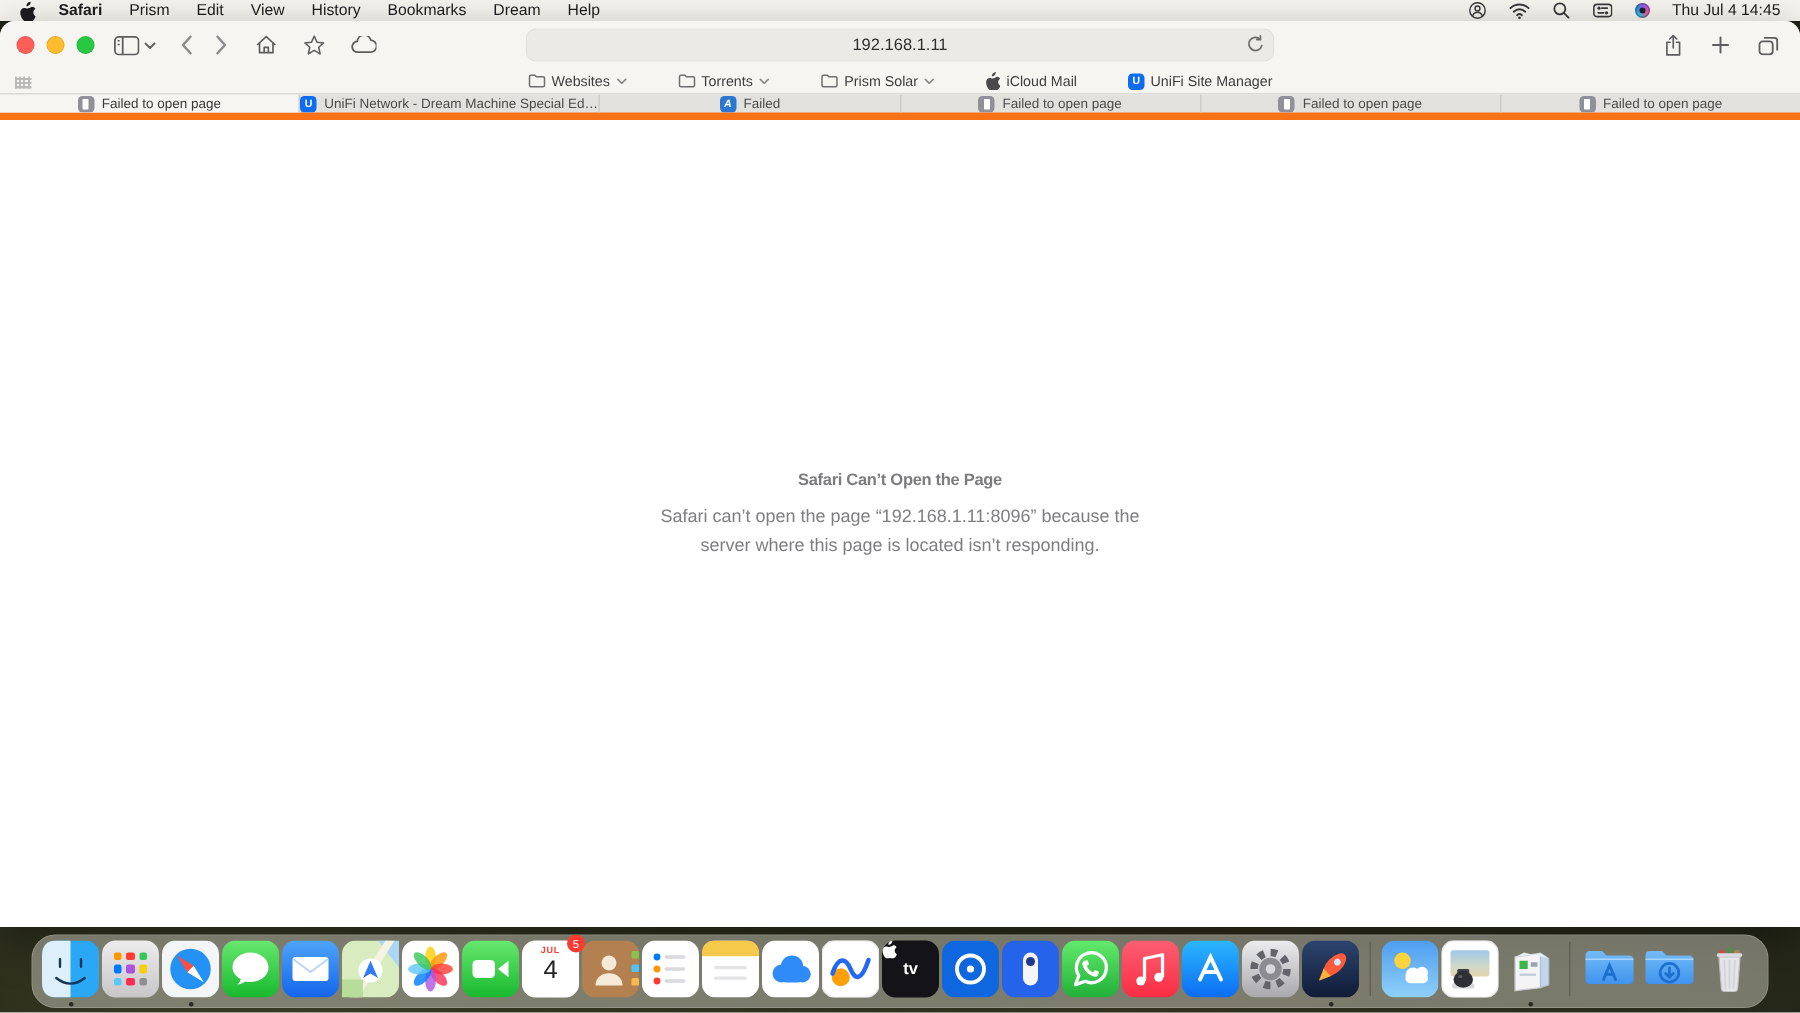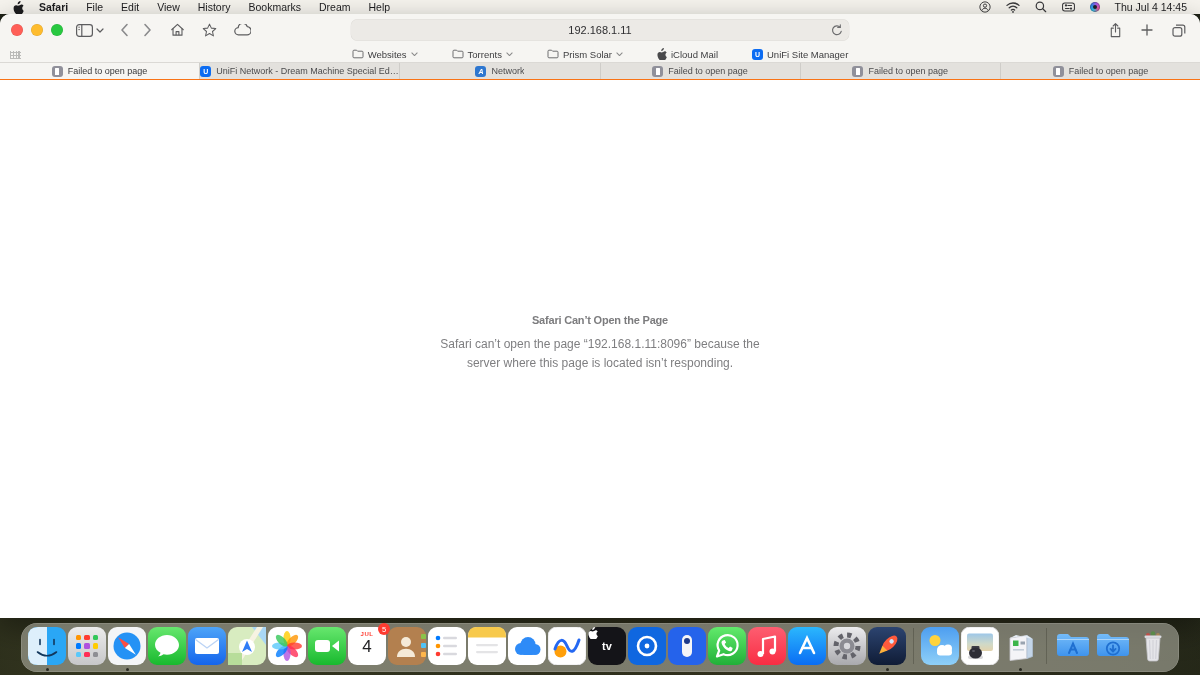--- a/index.html
+++ b/index.html
@@ -62,21 +62,21 @@
   .fav{width:11px;height:11px;border-radius:3px;position:relative;flex:0 0 auto;
     display:flex;align-items:center;justify-content:center;}
   .fav .glyph{color:#fff;font-size:7px;font-weight:bold;line-height:1;}
   .fav-unifi{background:#0c6cf2;}
   .fav-asustor{background:#2e77d0;}
   .fav-asustor .glyph{font-style:italic;}
   .fav-page{background:#90909a;}
   .fav-page::after{content:"";position:absolute;left:3.5px;top:2px;width:4px;height:7px;background:#fff;border-radius:.5px;}
 
   
-  .tabbar{height:17px;display:flex;background:#e3e1dd;border-bottom:1px solid #f97316;flex:0 0 auto;}
+  .tabbar{height:17px;display:flex;background:#e3e1dd;border-bottom:5px solid #f97316;flex:0 0 auto;}
   .tab{flex:1 1 0;display:flex;align-items:center;justify-content:center;gap:5px;
     font-size:9px;color:#4b4b4d;border-right:1px solid #cfcdc9;overflow:hidden;white-space:nowrap;}
   .tab:last-child{border-right:none;}
   .tab.active{background:#f6f5f2;color:#39393b;}
   .tab-title{overflow:hidden;text-overflow:ellipsis;}
 
   
   .content{flex:1 1 auto;background:#ffffff;display:flex;flex-direction:column;align-items:center;}
   .err{margin-top:234px;text-align:center;}
   .err h1{margin:0;font-size:11px;font-weight:bold;color:#7c7c7e;letter-spacing:-.2px;}
@@ -164,21 +164,21 @@
 <div class="screen">
 
   <div class="menubar">
     <div class="mb-left">
       <span class="mb-apple">
           <svg width="11" height="13" viewBox="0 0 14 17" fill="#1d1d1f">
             <use href="#apple-logo"></use>
           </svg>
         </span>
       <span class="mb-item app">Safari</span>
-      <span class="mb-item">File</span>
+      <span class="mb-item">Prism</span>
       <span class="mb-item">Edit</span>
       <span class="mb-item">View</span>
       <span class="mb-item">History</span>
       <span class="mb-item">Bookmarks</span>
       <span class="mb-item">Dream</span>
       <span class="mb-item">Help</span>
     </div>
     <div class="mb-right">
       <span class="mb-ic">
         <svg width="12" height="12" viewBox="0 0 14 14" fill="none" stroke="#3a3a3c" stroke-width="1.1">
@@ -360,21 +360,21 @@
       <div class="tab">
         <span class="fav fav-unifi">
             <span class="glyph">U</span>
           </span>
         <span class="tab-title">UniFi Network - Dream Machine Special Edition</span>
       </div>
       <div class="tab">
         <span class="fav fav-asustor">
             <span class="glyph">A</span>
           </span>
-        <span class="tab-title">Network</span>
+        <span class="tab-title">Failed</span>
       </div>
       <div class="tab">
         <span class="fav fav-page"></span>
         <span class="tab-title">Failed to open page</span>
       </div>
       <div class="tab">
         <span class="fav fav-page"></span>
         <span class="tab-title">Failed to open page</span>
       </div>
       <div class="tab">

